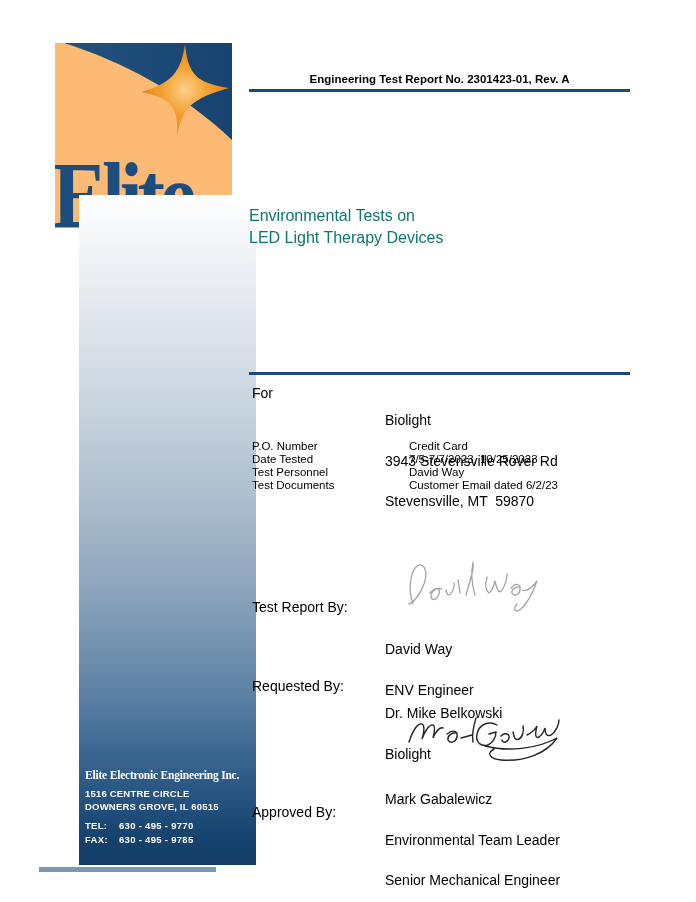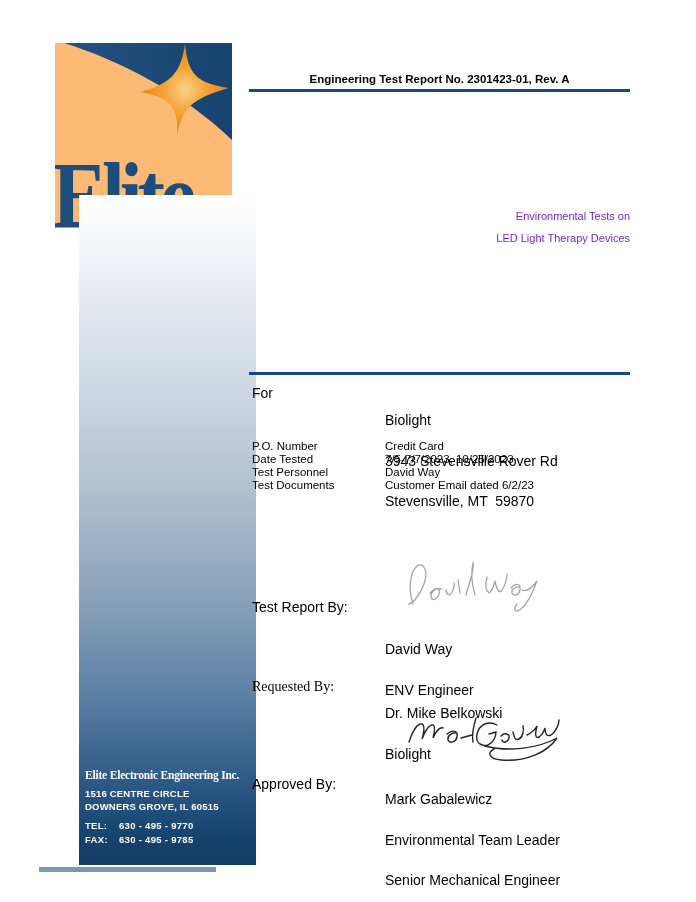--- a/index.html
+++ b/index.html
@@ -42,30 +42,30 @@
   
   .report-no {
     position:absolute; top:72px; left:249px; width:381px;
     text-align:center; font-weight:bold; font-size:11.5px; line-height:14px;
   }
   .rule { position:absolute; left:249px; width:381px; height:3px; background:#17497e; }
   .rule-header { top:89px; }
   .rule-for { top:372px; }
   .doc-title {
     position:absolute; top:205px; left:249px; width:381px;
-    text-align:right; font-size:11px; line-height:22px; color:#6d28d9;
+    text-align:left; font-size:16px; line-height:22px; color:#0f766e;
   }
 
   .label-col { position:absolute; left:252px; font-size:14px; line-height:13.5px; }
   .value-col { position:absolute; left:385px; font-size:14px; line-height:13.5px; white-space:pre; }
 
   .details { position:absolute; left:252px; top:440px; }
   .detail-row { display:flex; font-size:11.5px; line-height:13px; }
   .detail-row .dlabel { width:133px; white-space:pre; }
-  .detail-row .dvalue { white-space:pre; }
+  .detail-row .dvalue { white-space:pre;margin-left:24px; }
 
   .sig1 { position:absolute; left:403px; top:560px; }
   .sig2 { position:absolute; left:393px; top:712px; }
 </style>
 </head>
 <body>
 
 <div class="page">
 
   <div class="sidebar">
@@ -152,37 +152,37 @@
     <path d="M84,17 c-2,8 -1,14 2,16 c3,-2 5,-8 6,-12 c1,5 2,10 5,11 c4,-3 7,-12 7,-18"></path>
     <path d="M108,28 c5,-6 10,-4 9,2 c-1,5 -6,7 -8,3 c-1,-3 3,-7 8,-6"></path>
     <path d="M119,30 c4,2 9,-1 15,-9 c-4,11 -9,22 -16,28 c-5,4 -9,1 -4,-5"></path>
   </svg>
   <div class="label-col" style="top:601px;">Test Report By:</div>
   <div class="value-col" style="top:616px;">
     <div>David Way</div>
     <div>ENV Engineer</div>
   </div>
 
-  <div class="label-col" style="top:680px;font-family:Liberation Serif, serif;">Requested By:</div>
+  <div class="label-col" style="top:680px;">Requested By:</div>
   <div class="value-col" style="top:680px;">
     <div>Dr. Mike Belkowski</div>
     <div>Biolight</div>
   </div>
 
   <svg class="sig2" width="180" height="52" viewBox="0 0 180 52" fill="none" stroke="#242424" stroke-width="1.4" stroke-linecap="round">
     <path d="M16,30 c4,-12 9,-19 13,-18 c3,1 2,9 0,15 c3,-9 8,-15 11,-14 c3,1 1,9 0,13 c3,-7 7,-11 10,-10"></path>
     <path d="M54,22 c6,-5 11,-3 10,3 c-1,5 -7,7 -9,3 c-1,-4 4,-8 9,-7"></path>
     <path d="M68,26 l11,-3"></path>
     <path d="M83,6 c-3,10 -4,19 -3,24"></path>
     <path d="M104,13 c-9,-5 -18,0 -20,9 c-2,9 5,13 11,11 c5,-2 8,-8 8,-13 l-7,2"></path>
     <path d="M108,24 c4,-4 9,-2 8,2 c-1,4 -6,6 -7,2"></path>
     <path d="M120,20 c1,5 2,9 6,7 c4,-2 5,-9 4,-13"></path>
     <path d="M134,23 c4,-2 8,-5 10,-9 c-2,8 -2,13 2,11 c3,-2 5,-6 6,-9 c0,6 2,9 6,7 c5,-3 8,-11 8,-15"></path>
     <path d="M92,34 c22,6 52,3 72,-8 c-10,15 -32,24 -56,22 c-11,-1 -15,-7 -7,-11"></path>
   </svg>
-  <div class="label-col" style="top:778px;">Approved By:</div>
+  <div class="label-col" style="top:806px;">Approved By:</div>
   <div class="value-col" style="top:766px;">
     <div>Mark Gabalewicz</div>
     <div>Environmental Team Leader</div>
     <div>Senior Mechanical Engineer</div>
   </div>
 
 </div>
 
 </body></html>

